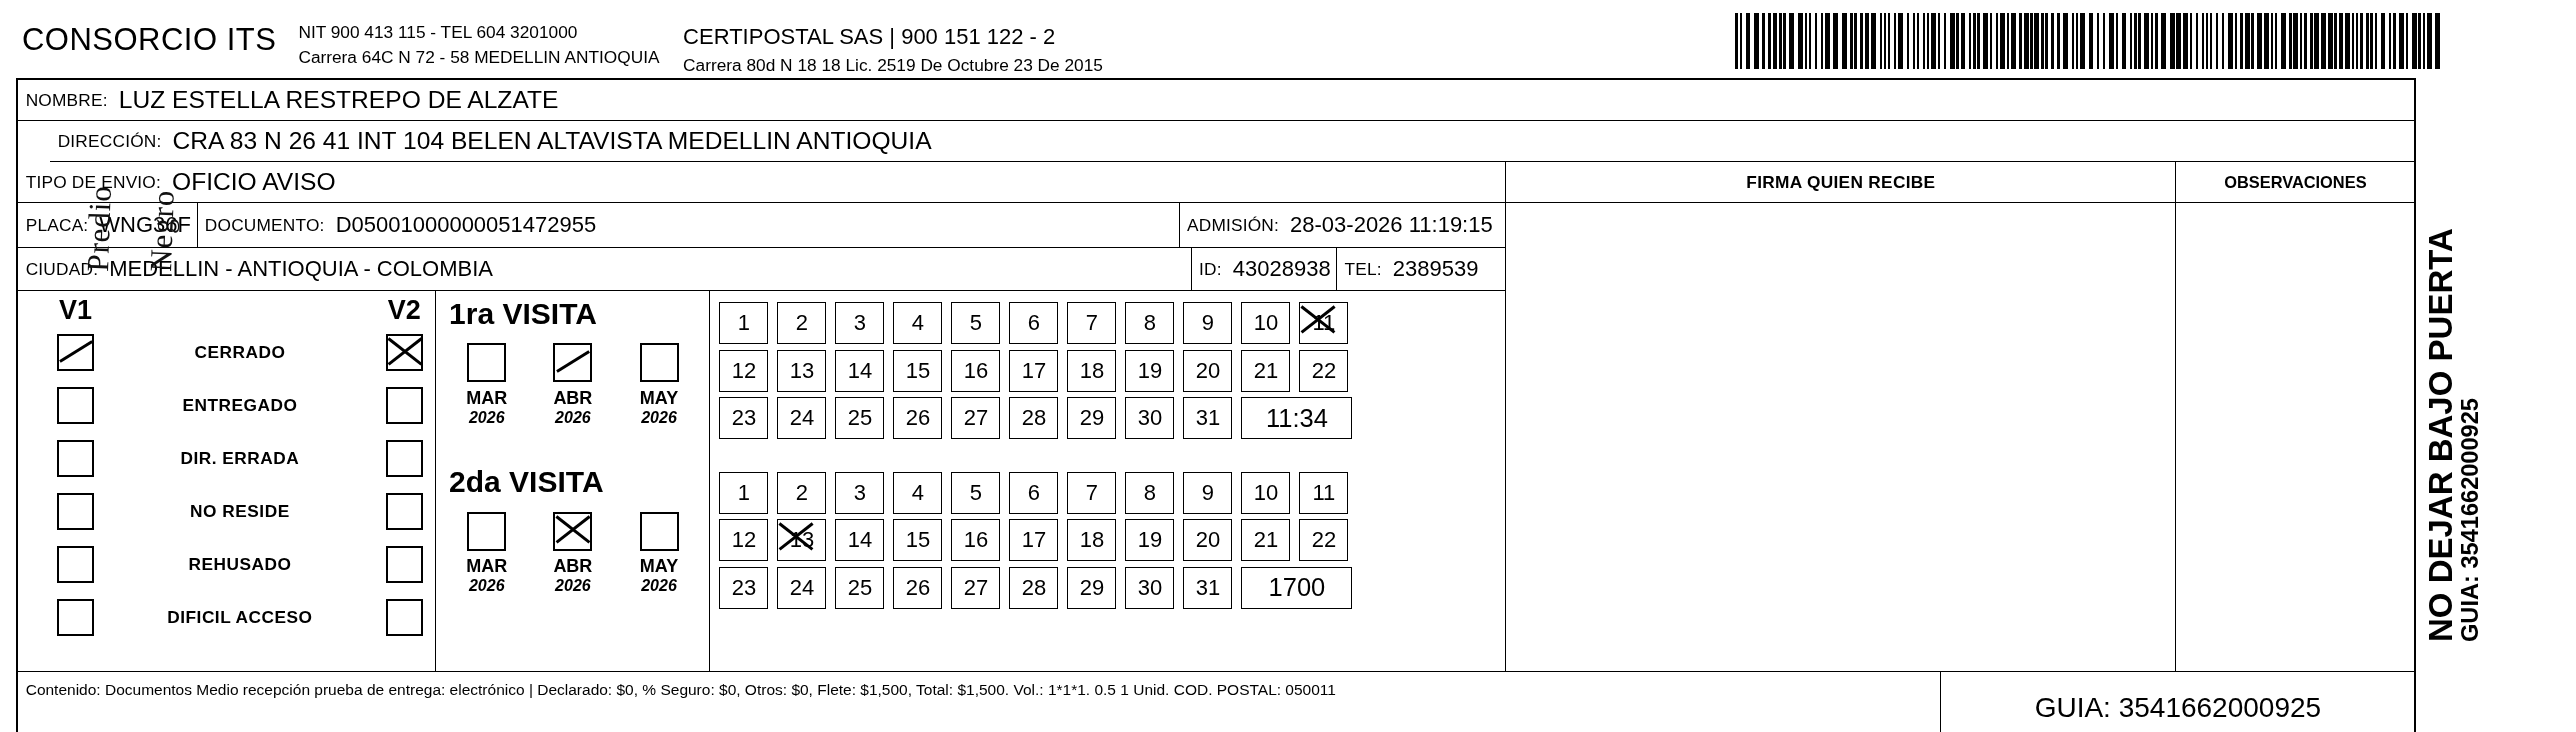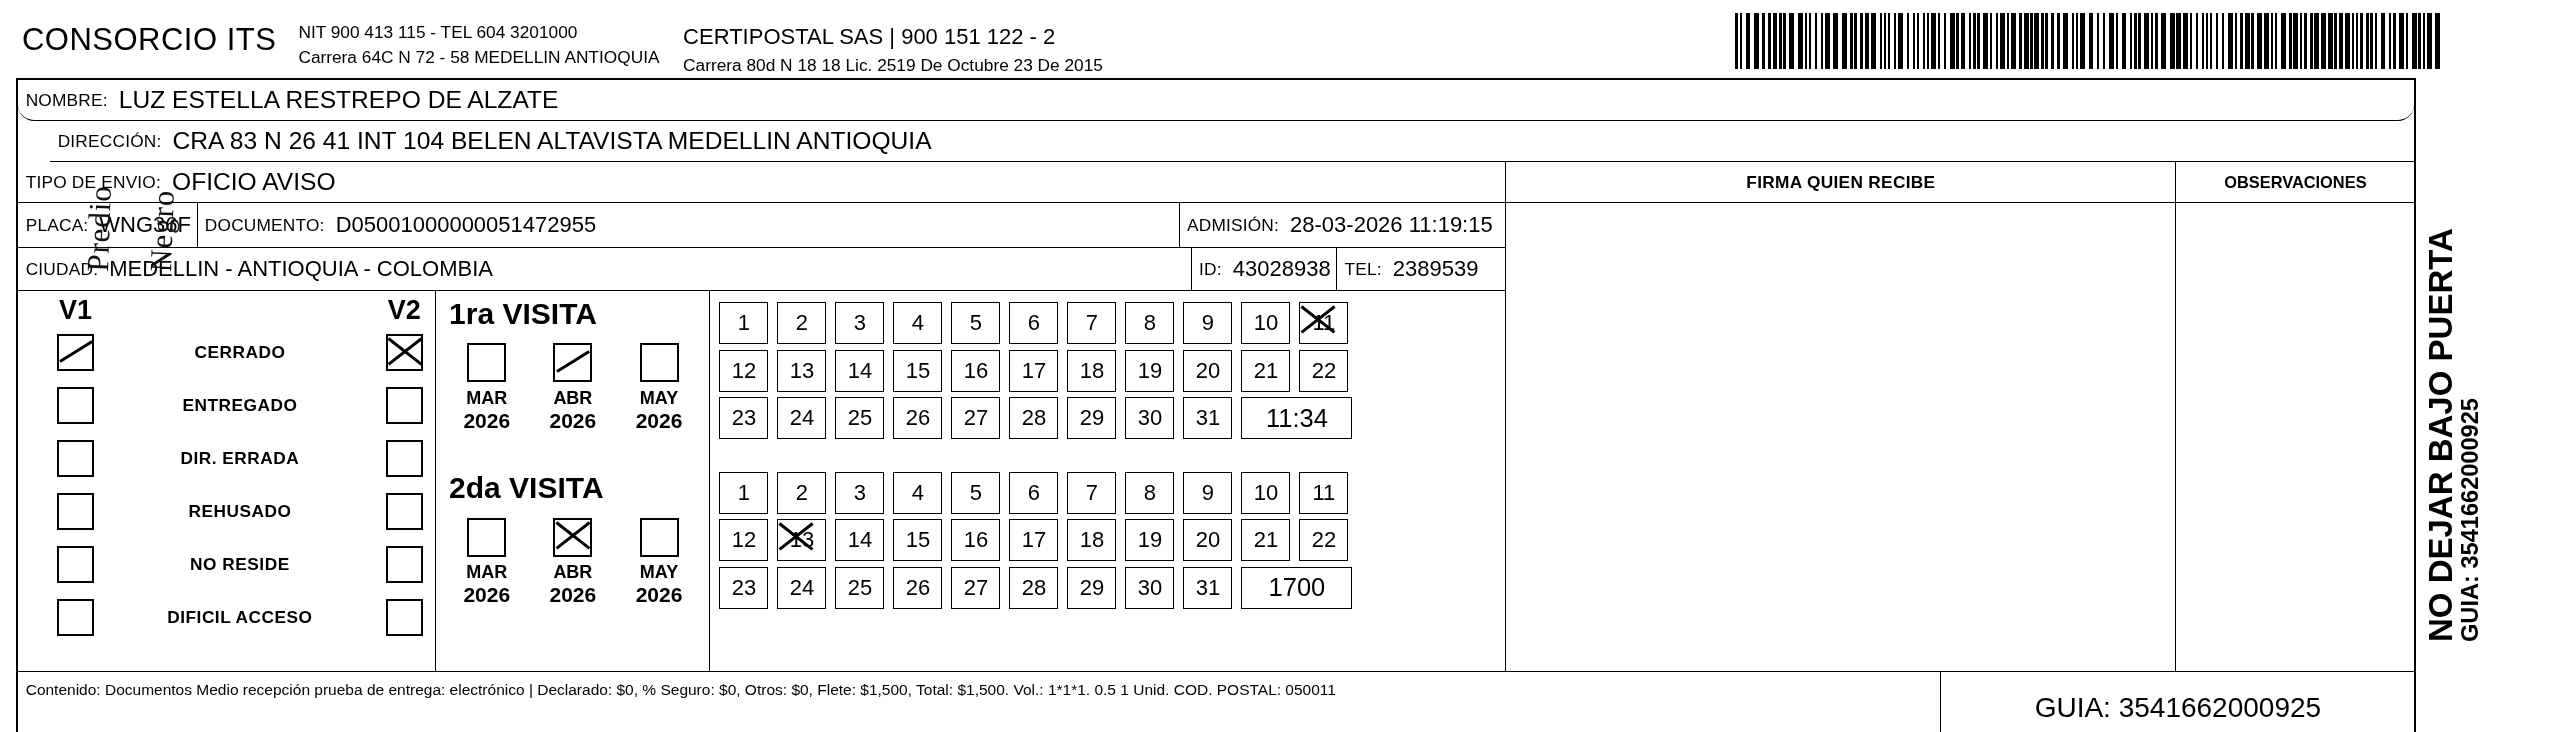--- a/index.html
+++ b/index.html
@@ -25,21 +25,21 @@
   
   .box{border:2.7px solid #000;width:2396px;}
   .row{display:flex;border-bottom:1.8px solid #000;}
   .row:last-child{border-bottom:none;}
   .cap{font-size:17.3px;letter-spacing:0.2px;padding:2.7px 5.5px 2.7px 7.3px;white-space:nowrap;}
   .val{font-size:24.6px;padding:0 5.5px;white-space:nowrap;}
   .val.sm{font-size:22px;}
   .cell{display:flex;align-items:center;}
   .bl{border-left:1.8px solid #000;}
 
-  .r-nombre{height:40px;border-radius:16px;}
+  .r-nombre{height:40px;}
   .r-dir{height:40px;margin-left:32px;}
 
   
   .mid{display:flex;}
   .mid-left{width:1487px;border-right:1.8px solid #000;}
   .mid-right{flex:1;display:flex;flex-direction:column;}
   .firma-head{display:flex;height:40px;border-bottom:1.8px solid #000;}
   .firma-t{flex:1;display:flex;align-items:center;justify-content:center;font-size:17.3px;font-weight:bold;letter-spacing:0.3px;}
   .obs-t{width:238px;border-left:1.8px solid #000;display:flex;align-items:center;justify-content:center;font-size:16.4px;font-weight:bold;}
   .firma-body{flex:1;display:flex;}
@@ -61,21 +61,21 @@
   .x-mark:before{transform:rotate(38deg);}
   .x-mark:after{transform:rotate(-38deg);}
   .slash:before{content:"";position:absolute;left:-1.8px;top:14.5px;width:38px;height:2.7px;background:#000;transform:rotate(-32deg);}
 
   .mcol{width:273px;border-right:1.8px solid #000;}
   .vtitle{font-size:30px;font-weight:bold;padding:5.5px 0 0 12.7px;}
   .months{display:flex;justify-content:space-around;padding:12.7px 7.3px 0 7.3px;}
   .mon{text-align:center;width:76px;}
   .mon .mchk{width:35px;height:35px;border:2.7px solid #000;margin:0 auto;position:relative;}
   .mon .mname{font-size:18px;font-weight:bold;margin-top:5.5px;}
-  .mon .myear{font-size:21px;font-weight:bold;}
+  .mon .myear{font-size:16px;font-weight:bold;font-style:italic;}
 
   .dcol{flex:1;padding:5.5px 0 0 0;}
   .drow{display:flex;gap:9px;padding:5.5px 0 0 9px;}
   .day{width:47px;height:40px;border:1.8px solid #000;display:flex;align-items:center;justify-content:center;font-size:22px;position:relative;}
   .day.wide{width:109px;font-size:25.5px;}
   .hw{font-family:Liberation Sans, sans-serif;font-size:27px;}
 
   
   .foot{display:flex;height:71px;}
   .foot-txt{flex:1;padding:5.5px 7.3px;font-size:15.5px;line-height:1.55;}
@@ -288,26 +288,26 @@
                     <div class="vlabel">ENTREGADO</div>
                     <div class="chk"></div>
                   </div>
                   <div class="vitem">
                     <div class="chk"></div>
                     <div class="vlabel">DIR. ERRADA</div>
                     <div class="chk"></div>
                   </div>
                   <div class="vitem">
                     <div class="chk"></div>
+                    <div class="vlabel">NO RESIDE</div>
+                    <div class="chk"></div>
+                  </div>
+                  <div class="vitem">
+                    <div class="chk"></div>
                     <div class="vlabel">REHUSADO</div>
-                    <div class="chk"></div>
-                  </div>
-                  <div class="vitem">
-                    <div class="chk"></div>
-                    <div class="vlabel">NO RESIDE</div>
                     <div class="chk"></div>
                   </div>
                   <div class="vitem">
                     <div class="chk"></div>
                     <div class="vlabel">DIFICIL ACCESO</div>
                     <div class="chk"></div>
                   </div>
                 </div>
           </div>
 

